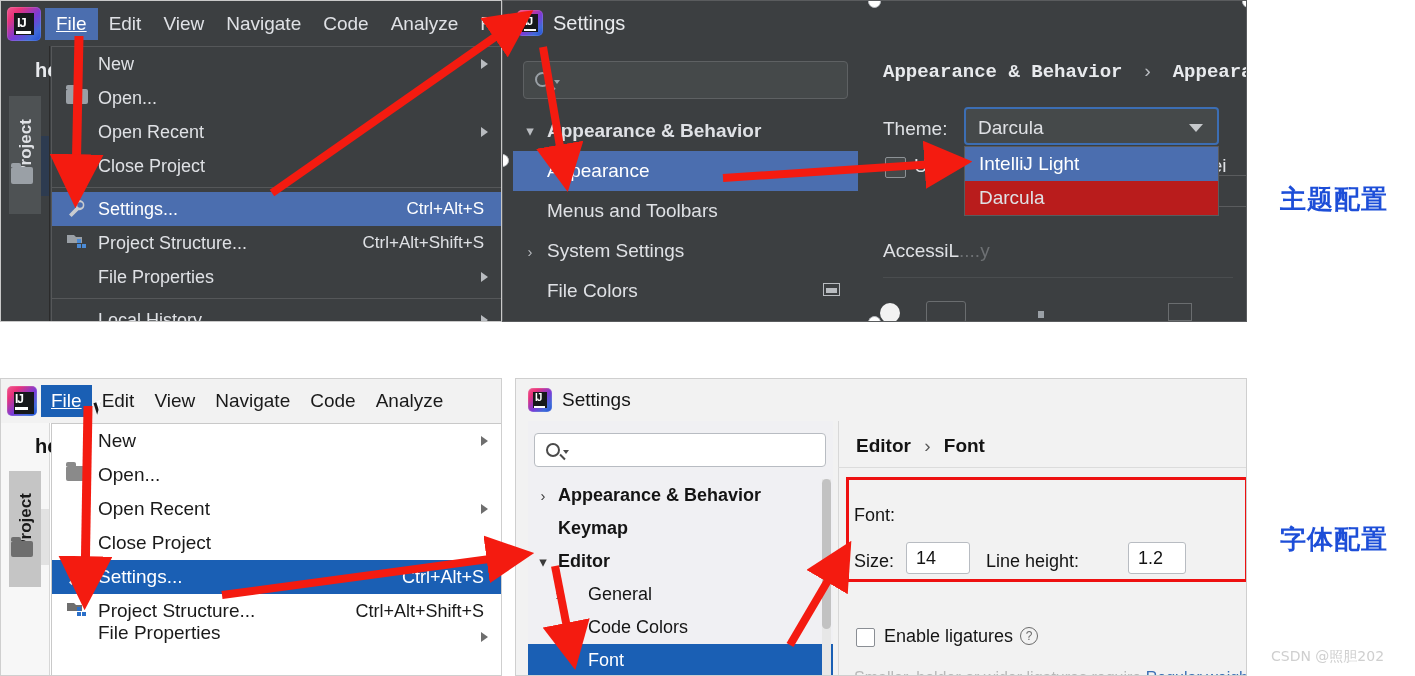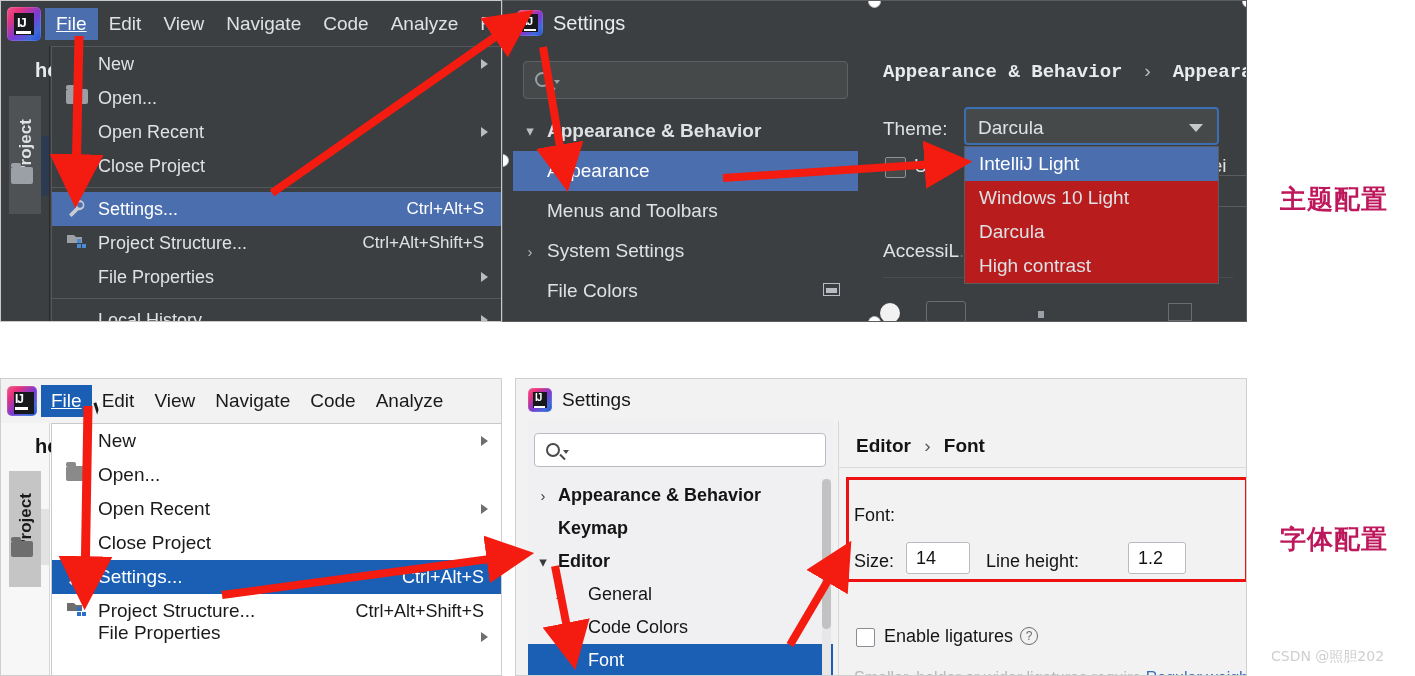--- a/index.html
+++ b/index.html
@@ -319,21 +319,21 @@
     text-align:center; line-height:16px;
   }
   .faint-line { position:absolute; left:16px; top:248px; color:#b8b8b8; font-size:16px; white-space:nowrap; }
   .faint-line .lnk { color:#3a6fb5; }
 
   
   .arrows { position:absolute; left:0; top:0; width:1415px; height:676px; pointer-events:none; z-index:15; }
 
   
   .anno {
-    position:absolute; color:#be185d; font-size:26px; font-weight:700;
+    position:absolute; color:#1d4ed8; font-size:26px; font-weight:700;
     font-family:"DejaVu Sans", sans-serif; letter-spacing:1px; white-space:nowrap;
   }
   .anno-theme { left:1280px; top:182px; }
   .anno-font { left:1280px; top:522px; }
   .watermark {
     position:absolute; left:1271px; top:648px; color:#cfcfcf; font-size:14px;
     font-family:"DejaVu Sans", sans-serif; white-space:nowrap;
   }
 </style>
 </head>
@@ -463,27 +463,21 @@
       <div class="theme-label nowrap">Theme:</div>
       <div class="combo-dark">
         <span class="val nowrap">Darcula</span>
         <span class="dd"></span>
       </div>
       <div class="combo-list">
         <div class="opt hl">
             <span>IntelliJ Light</span>
           </div>
         <div class="opt">
-            <span>Windows 10 Light</span>
-          </div>
-        <div class="opt">
             <span>Darcula</span>
-          </div>
-        <div class="opt">
-            <span>High contrast</span>
           </div>
       </div>
 
       <div class="cb-dark"></div>
       <div class="use-txt nowrap">Use</div>
       <div class="hei-txt nowrap">Hei</div>
       <div class="hei-box"></div>
 
       <div class="accessi nowrap">
         <span>AccessiL</span><span class="fade">....y</span>

